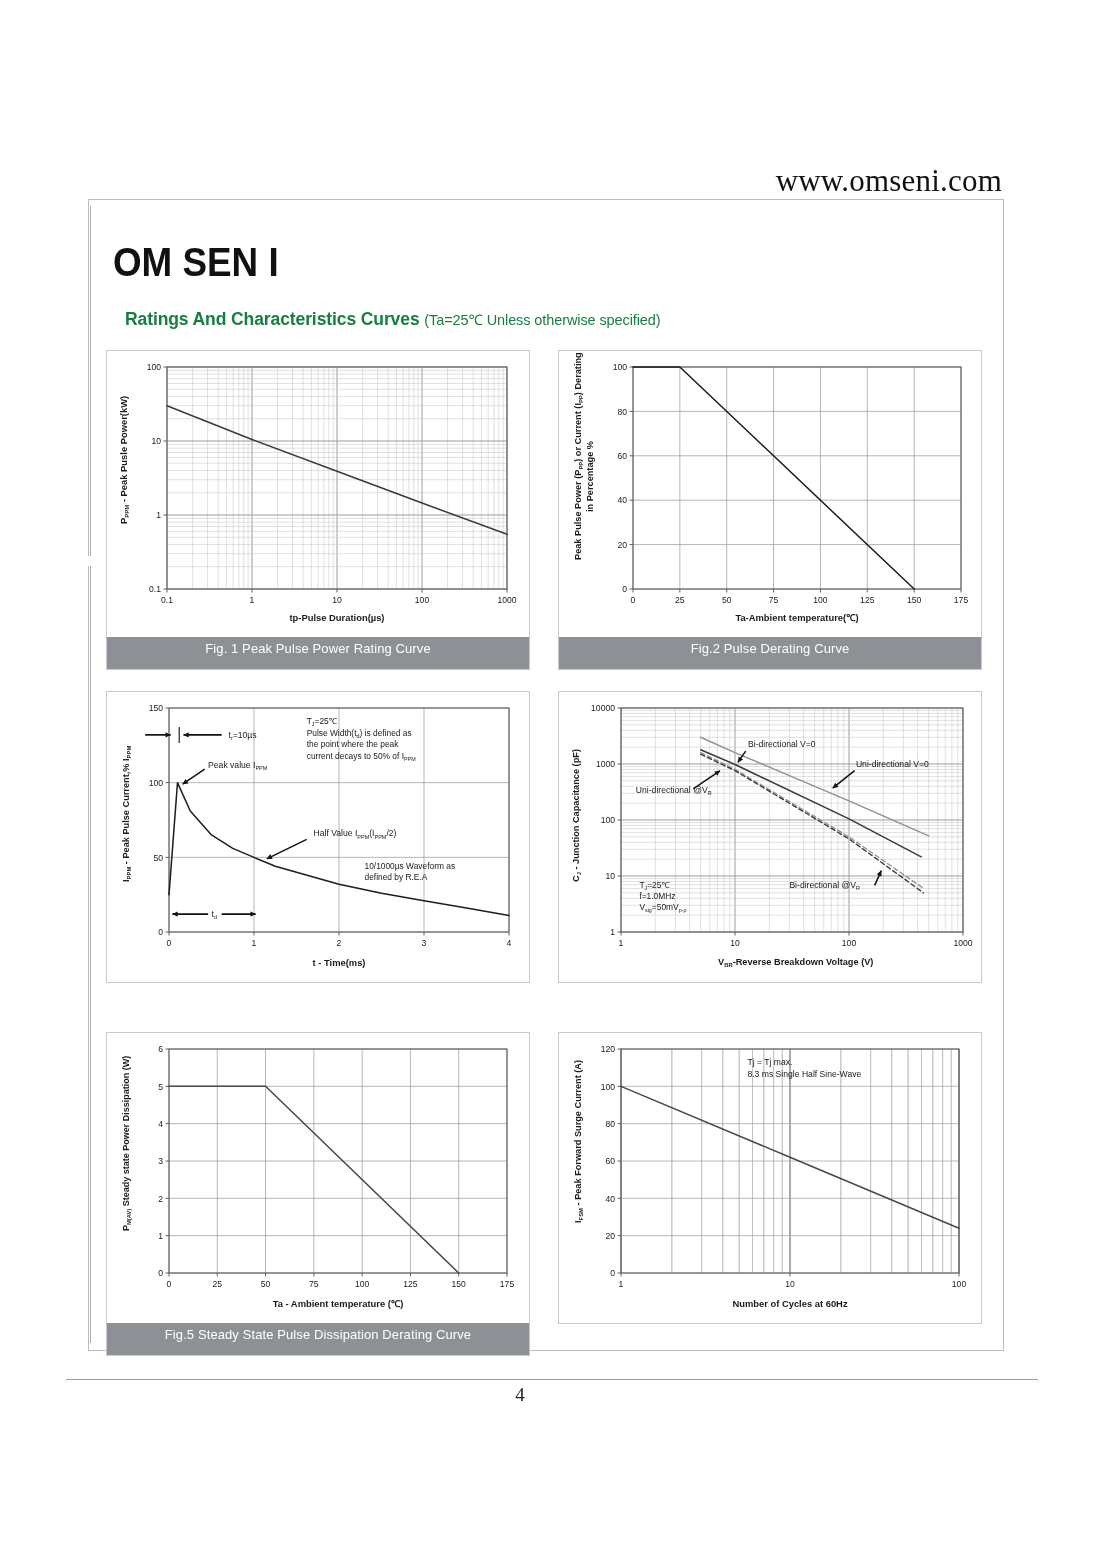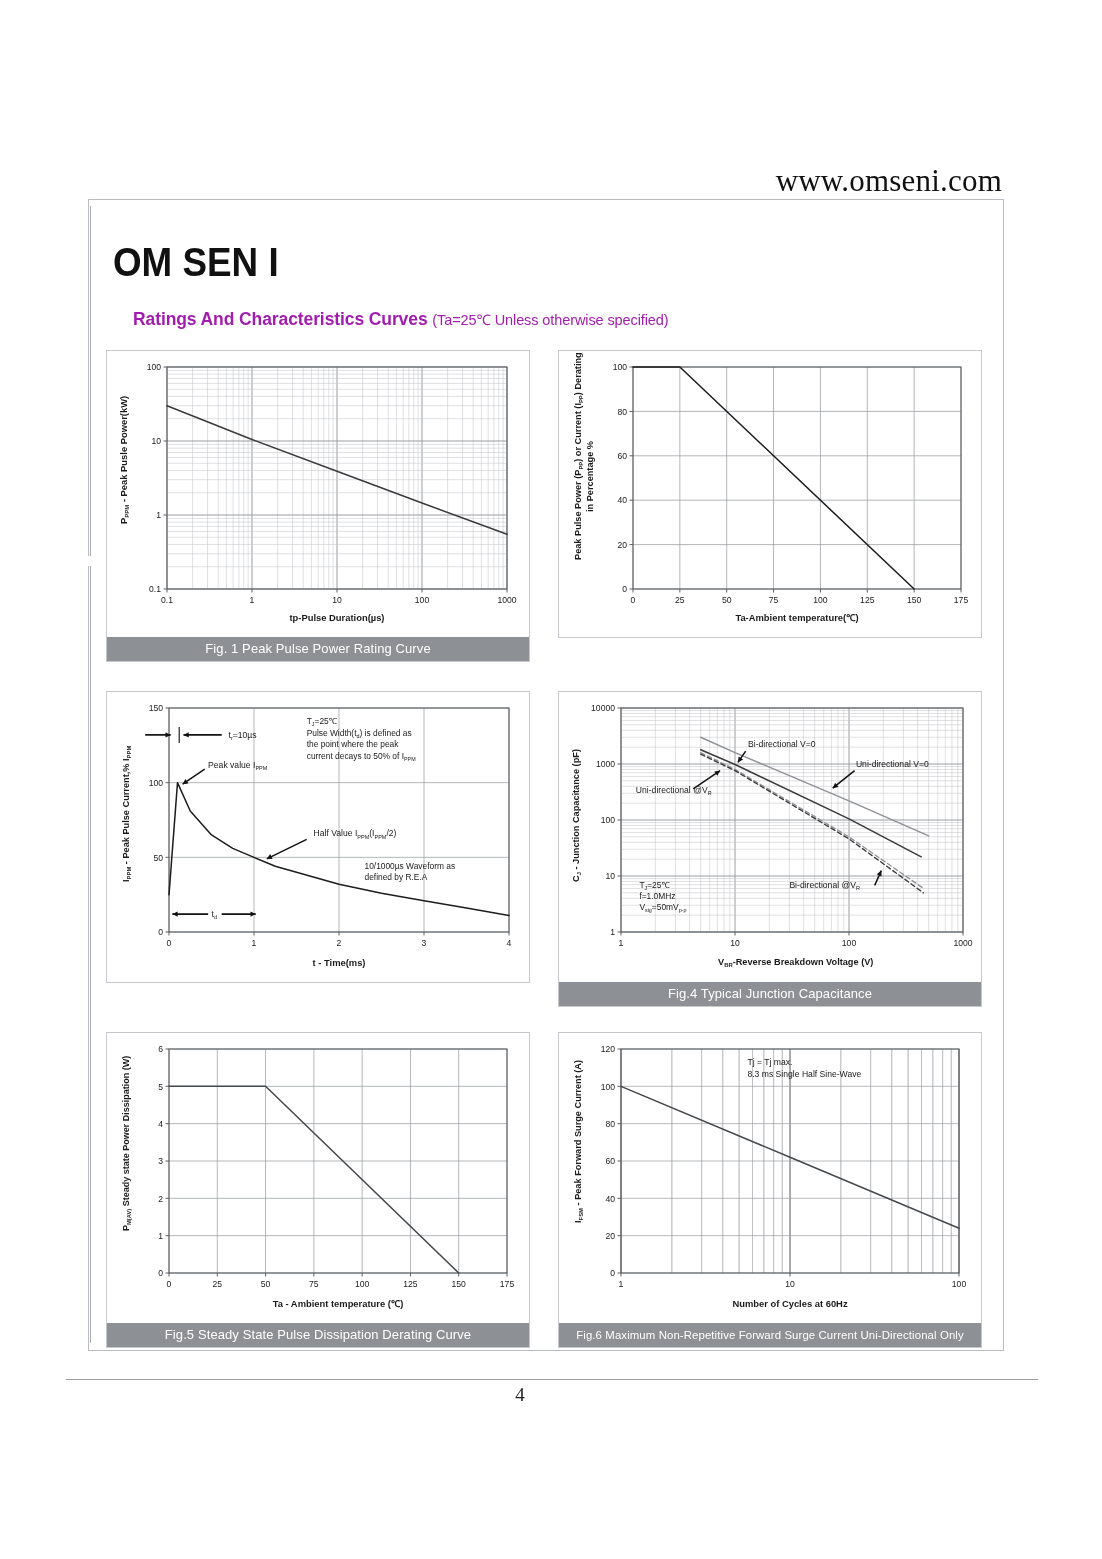--- a/index.html
+++ b/index.html
@@ -26,40 +26,40 @@
   .left-rule{position:absolute;left:90px;top:206px;width:0;height:1137px;border-left:1.5px solid #a9acb1;}
   .left-rule-notch{position:absolute;left:85px;top:556px;width:8px;height:10px;background:#ffffff;}
 
   .brand{
     position:absolute;left:113px;top:240px;
     font-family:"Liberation Sans", sans-serif;
     font-weight:700;font-size:40px;letter-spacing:0px;color:#111;
     transform:scaleX(.92);transform-origin:left center;
   }
   .section-title{
-    position:absolute;left:133px;top:309px;
-    font-size:17.5px;font-weight:700;color:#a21caf;letter-spacing:-.1px;
+    position:absolute;left:125px;top:309px;
+    font-size:17.5px;font-weight:700;color:#15803d;letter-spacing:-.1px;
   }
   .section-title .sub{font-size:14.5px;font-weight:400;letter-spacing:-.1px;}
 
   .footer-rule{position:absolute;left:66px;top:1379px;width:972px;height:0;border-top:1.6px solid #9b9ea3;}
   .page-num{
     position:absolute;left:0;top:1384px;width:1040px;text-align:center;
     font-family:"Liberation Serif", serif;font-size:19px;color:#222;
   }
 
   
   .fig{
     position:absolute;width:424px;
     border:1.2px solid #c6c9cd;background:#fff;box-sizing:border-box;
   }
   .fig .plotwrap{position:relative;width:100%;height:286px;background:#fff;}
   .fig.tall .plotwrap{height:290px;}
   .cap{
-    height:24px;line-height:24px;text-align:center;
+    height:32px;line-height:24px;text-align:center;
     background:#8d9094;color:#ffffff;font-size:13px;font-weight:400;
     letter-spacing:.1px;white-space:nowrap;overflow:hidden;
   }
   .cap.small{font-size:11.4px;}
   svg{display:block;}
   .plotwrap svg{position:absolute;left:0;top:0;}
 </style>
 </head>
 <body>
 
@@ -234,20 +234,21 @@
             <text x="68" y="152.39999999999998" font-size="8.6" font-family="&quot;Liberation Sans&quot;, sans-serif" fill="#1a1a1a" text-anchor="end" font-weight="400">40</text>
             <text x="68" y="108.00000000000001" font-size="8.6" font-family="&quot;Liberation Sans&quot;, sans-serif" fill="#1a1a1a" text-anchor="end" font-weight="400">60</text>
             <text x="68" y="63.59999999999998" font-size="8.6" font-family="&quot;Liberation Sans&quot;, sans-serif" fill="#1a1a1a" text-anchor="end" font-weight="400">80</text>
             <text x="68" y="19.2" font-size="8.6" font-family="&quot;Liberation Sans&quot;, sans-serif" fill="#1a1a1a" text-anchor="end" font-weight="400">100</text>
             <text x="22" y="209" font-size="9.2" font-family="&quot;Liberation Sans&quot;, sans-serif" fill="#1a1a1a" text-anchor="start" font-weight="700" transform="rotate(-90 22 209)"><tspan dy="0">Peak Pulse Power (P</tspan><tspan font-size="5.888" dy="2.2079999999999997">PP</tspan><tspan dy="-2.2079999999999997">) or Current (I</tspan><tspan font-size="5.888" dy="2.2079999999999997">PP</tspan><tspan dy="-2.2079999999999997">) Derating</tspan></text>
             <text x="34" y="161" font-size="9.2" font-family="&quot;Liberation Sans&quot;, sans-serif" fill="#1a1a1a" text-anchor="start" font-weight="700" transform="rotate(-90 34 161)">in Percentage %</text>
             <text x="238" y="270" font-size="9.4" font-family="&quot;Liberation Sans&quot;, sans-serif" fill="#1a1a1a" text-anchor="middle" font-weight="700">Ta-Ambient temperature(℃)</text>
           </g>
         </svg>
     </div>
+    <div class="cap">Fig.2 Pulse Derating Curve</div>
   </div>
 
   <div class="fig tall" id="fig3box" style="left:106px;top:691px;">
     <div class="plotwrap">
       <svg width="422" height="290" viewBox="0 0 422 290">
           <g>
             <line x1="62" y1="240" x2="62" y2="16" stroke="#9a9da1" stroke-width="0.75"></line>
             <line x1="147" y1="240" x2="147" y2="16" stroke="#9a9da1" stroke-width="0.75"></line>
             <line x1="232" y1="240" x2="232" y2="16" stroke="#9a9da1" stroke-width="0.75"></line>
             <line x1="317" y1="240" x2="317" y2="16" stroke="#9a9da1" stroke-width="0.75"></line>
@@ -427,21 +428,20 @@
             <polygon points="273.7,96.2 279.5,95.0 276.1,90.8" fill="#111"></polygon>
             <text x="76.8580496084307" y="101.2812097356989" font-size="8.6" font-family="&quot;Liberation Sans&quot;, sans-serif" fill="#1a1a1a" text-anchor="start" font-weight="400"><tspan dy="0">Uni-directional @V</tspan><tspan font-size="5.504" dy="2.064">R</tspan></text>
             <line x1="134.21540393607285" y1="96.84705995703192" x2="161.0924160493313" y2="78.67443883227568" stroke="#111" stroke-width="1.5"></line>
             <polygon points="161.1,78.7 155.3,79.4 158.3,83.8" fill="#111"></polygon>
             <text x="230.3918230380415" y="195.6260653880978" font-size="8.6" font-family="&quot;Liberation Sans&quot;, sans-serif" fill="#1a1a1a" text-anchor="start" font-weight="400"><tspan dy="0">Bi-directional @V</tspan><tspan font-size="5.504" dy="2.064">R</tspan></text>
             <line x1="315.6852581167484" y1="193.37950088845076" x2="322.29634007220466" y2="178.57303927154885" stroke="#111" stroke-width="1.5"></line>
             <polygon points="322.3,178.6 317.7,182.2 322.6,184.4" fill="#111"></polygon>
           </g>
         </svg>
     </div>
-    <div class="cap">Fig.4 Typical Junction Capacitance</div>
   </div>
 
   <div class="fig tall" id="fig5box" style="left:106px;top:1032px;">
     <div class="plotwrap">
       <svg width="422" height="290" viewBox="0 0 422 290">
           <g>
             <line x1="62" y1="240" x2="62" y2="16" stroke="#9a9da1" stroke-width="0.75"></line>
             <line x1="110.28571428571428" y1="240" x2="110.28571428571428" y2="16" stroke="#9a9da1" stroke-width="0.75"></line>
             <line x1="158.57142857142856" y1="240" x2="158.57142857142856" y2="16" stroke="#9a9da1" stroke-width="0.75"></line>
             <line x1="206.85714285714286" y1="240" x2="206.85714285714286" y2="16" stroke="#9a9da1" stroke-width="0.75"></line>
@@ -583,18 +583,17 @@
             <text x="56" y="19.2" font-size="8.6" font-family="&quot;Liberation Sans&quot;, sans-serif" fill="#1a1a1a" text-anchor="end" font-weight="400">120</text>
             <text x="22" y="190" font-size="9.2" font-family="&quot;Liberation Sans&quot;, sans-serif" fill="#1a1a1a" text-anchor="start" font-weight="700" transform="rotate(-90 22 190)"><tspan dy="0">I</tspan><tspan font-size="5.888" dy="2.2079999999999997">FSM</tspan><tspan dy="-2.2079999999999997"> - Peak Forward Surge Current (A)</tspan></text>
             <text x="231" y="274" font-size="9.4" font-family="&quot;Liberation Sans&quot;, sans-serif" fill="#1a1a1a" text-anchor="middle" font-weight="700">Number of Cycles at 60Hz</text>
           </g>
           <g>
             <text x="188.44377656404788" y="32" font-size="8.6" font-family="&quot;Liberation Sans&quot;, sans-serif" fill="#1a1a1a" text-anchor="start" font-weight="400">Tj = Tj max.</text>
             <text x="188.44377656404788" y="43.5" font-size="8.6" font-family="&quot;Liberation Sans&quot;, sans-serif" fill="#1a1a1a" text-anchor="start" font-weight="400">8.3 ms Single Half Sine-Wave</text>
           </g>
         </svg>
     </div>
-    <div class="cap small">Fig.6 Maximum Non-Repetitive Forward Surge Current Uni-Directional Only</div>
   </div>
 
   <div class="footer-rule"></div>
   <div class="page-num">4</div>
 </div>
 
 </body></html>

